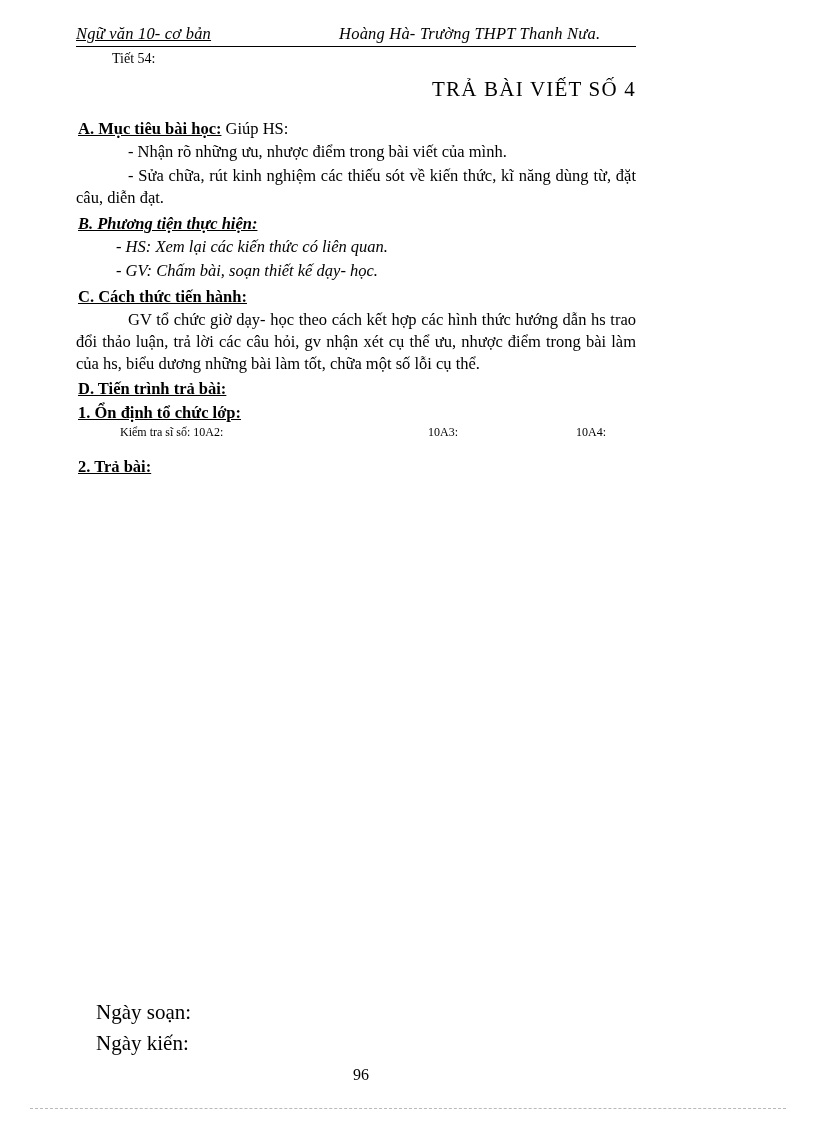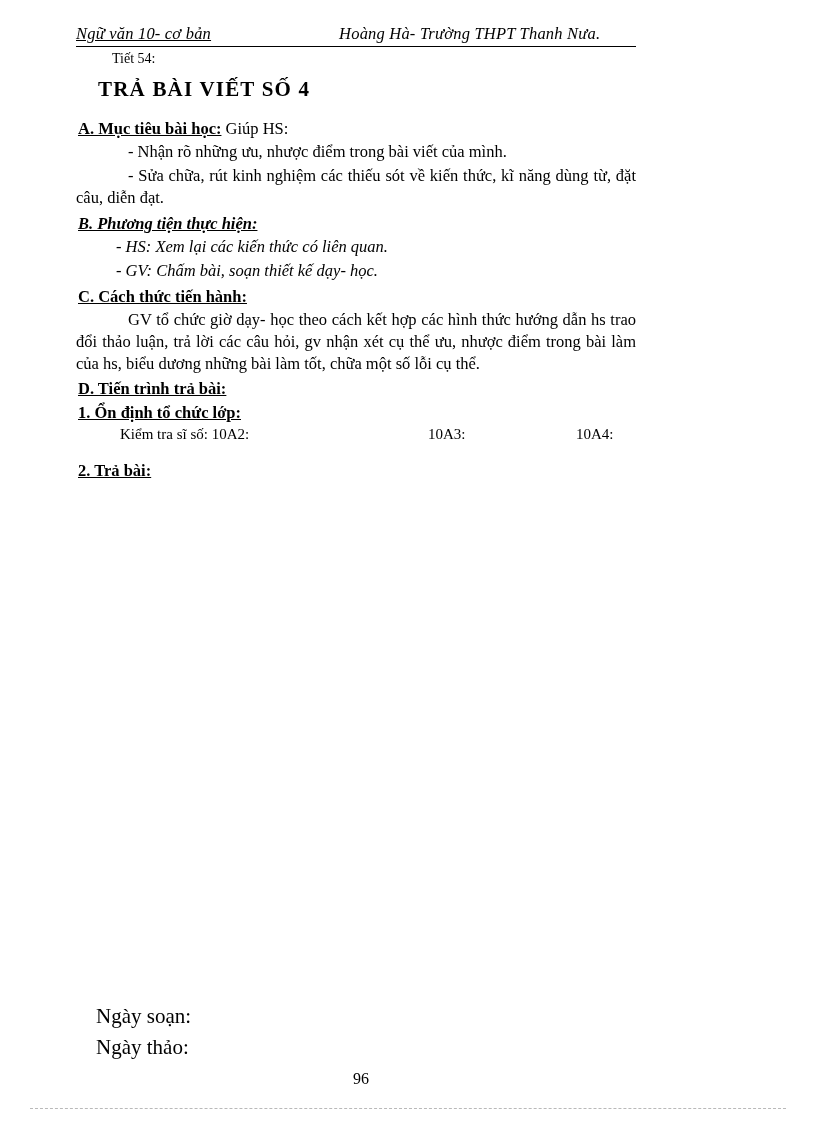--- a/index.html
+++ b/index.html
@@ -45,23 +45,23 @@
     margin-top: 0px;
     margin-bottom: 4px;
     width: 100%;
   }
   
   .lesson-no {
     font-size: 14px;
     margin: 4px 0 0 36px;
   }
   .doc-title {
-    text-align: left;
+    text-align: right;
     font-size: 21px;
-    font-weight: bold;
+    font-weight: normal;
     letter-spacing: 1.2px;
     margin: 10px 0 16px 22px;
   }
   .block {
     margin-top: 14px;
     font-size: 16.5px;
     line-height: 1.30;
   }
   .sec-head {
     font-weight: bold;
@@ -85,21 +85,21 @@
     padding-left: 40px;
   }
   .hang {
     padding-left: 0;
     text-indent: 52px;
   }
   .classline {
     position: relative;
     padding-left: 44px;
     margin-top: 2px;
-    font-size: 15px;
+    font-size: 12px;
   }
   .classline span.c2 { position: absolute; left: 352px; }
   .classline span.c3 { position: absolute; left: 500px; }
   .spacer { height: 520px; }
   .footer-lines {
     font-size: 21px;
     line-height: 1.45;
     margin-left: 20px;
   }
   .page-number {
@@ -168,20 +168,20 @@
     </div>
     <div class="sec-line" style="margin-top:15px;">
       <span class="sec-head">2. Trả bài:</span>
     </div>
   </div>
 
   <div class="spacer"></div>
 
   <div class="footer-lines">
     <div>Ngày soạn:</div>
-    <div>Ngày thảo:</div>
+    <div>Ngày kiến:</div>
   </div>
 
   <div class="page-number">96</div>
 
 </div>
 
 <div class="bottom-rule"></div>
 
 </body></html>

